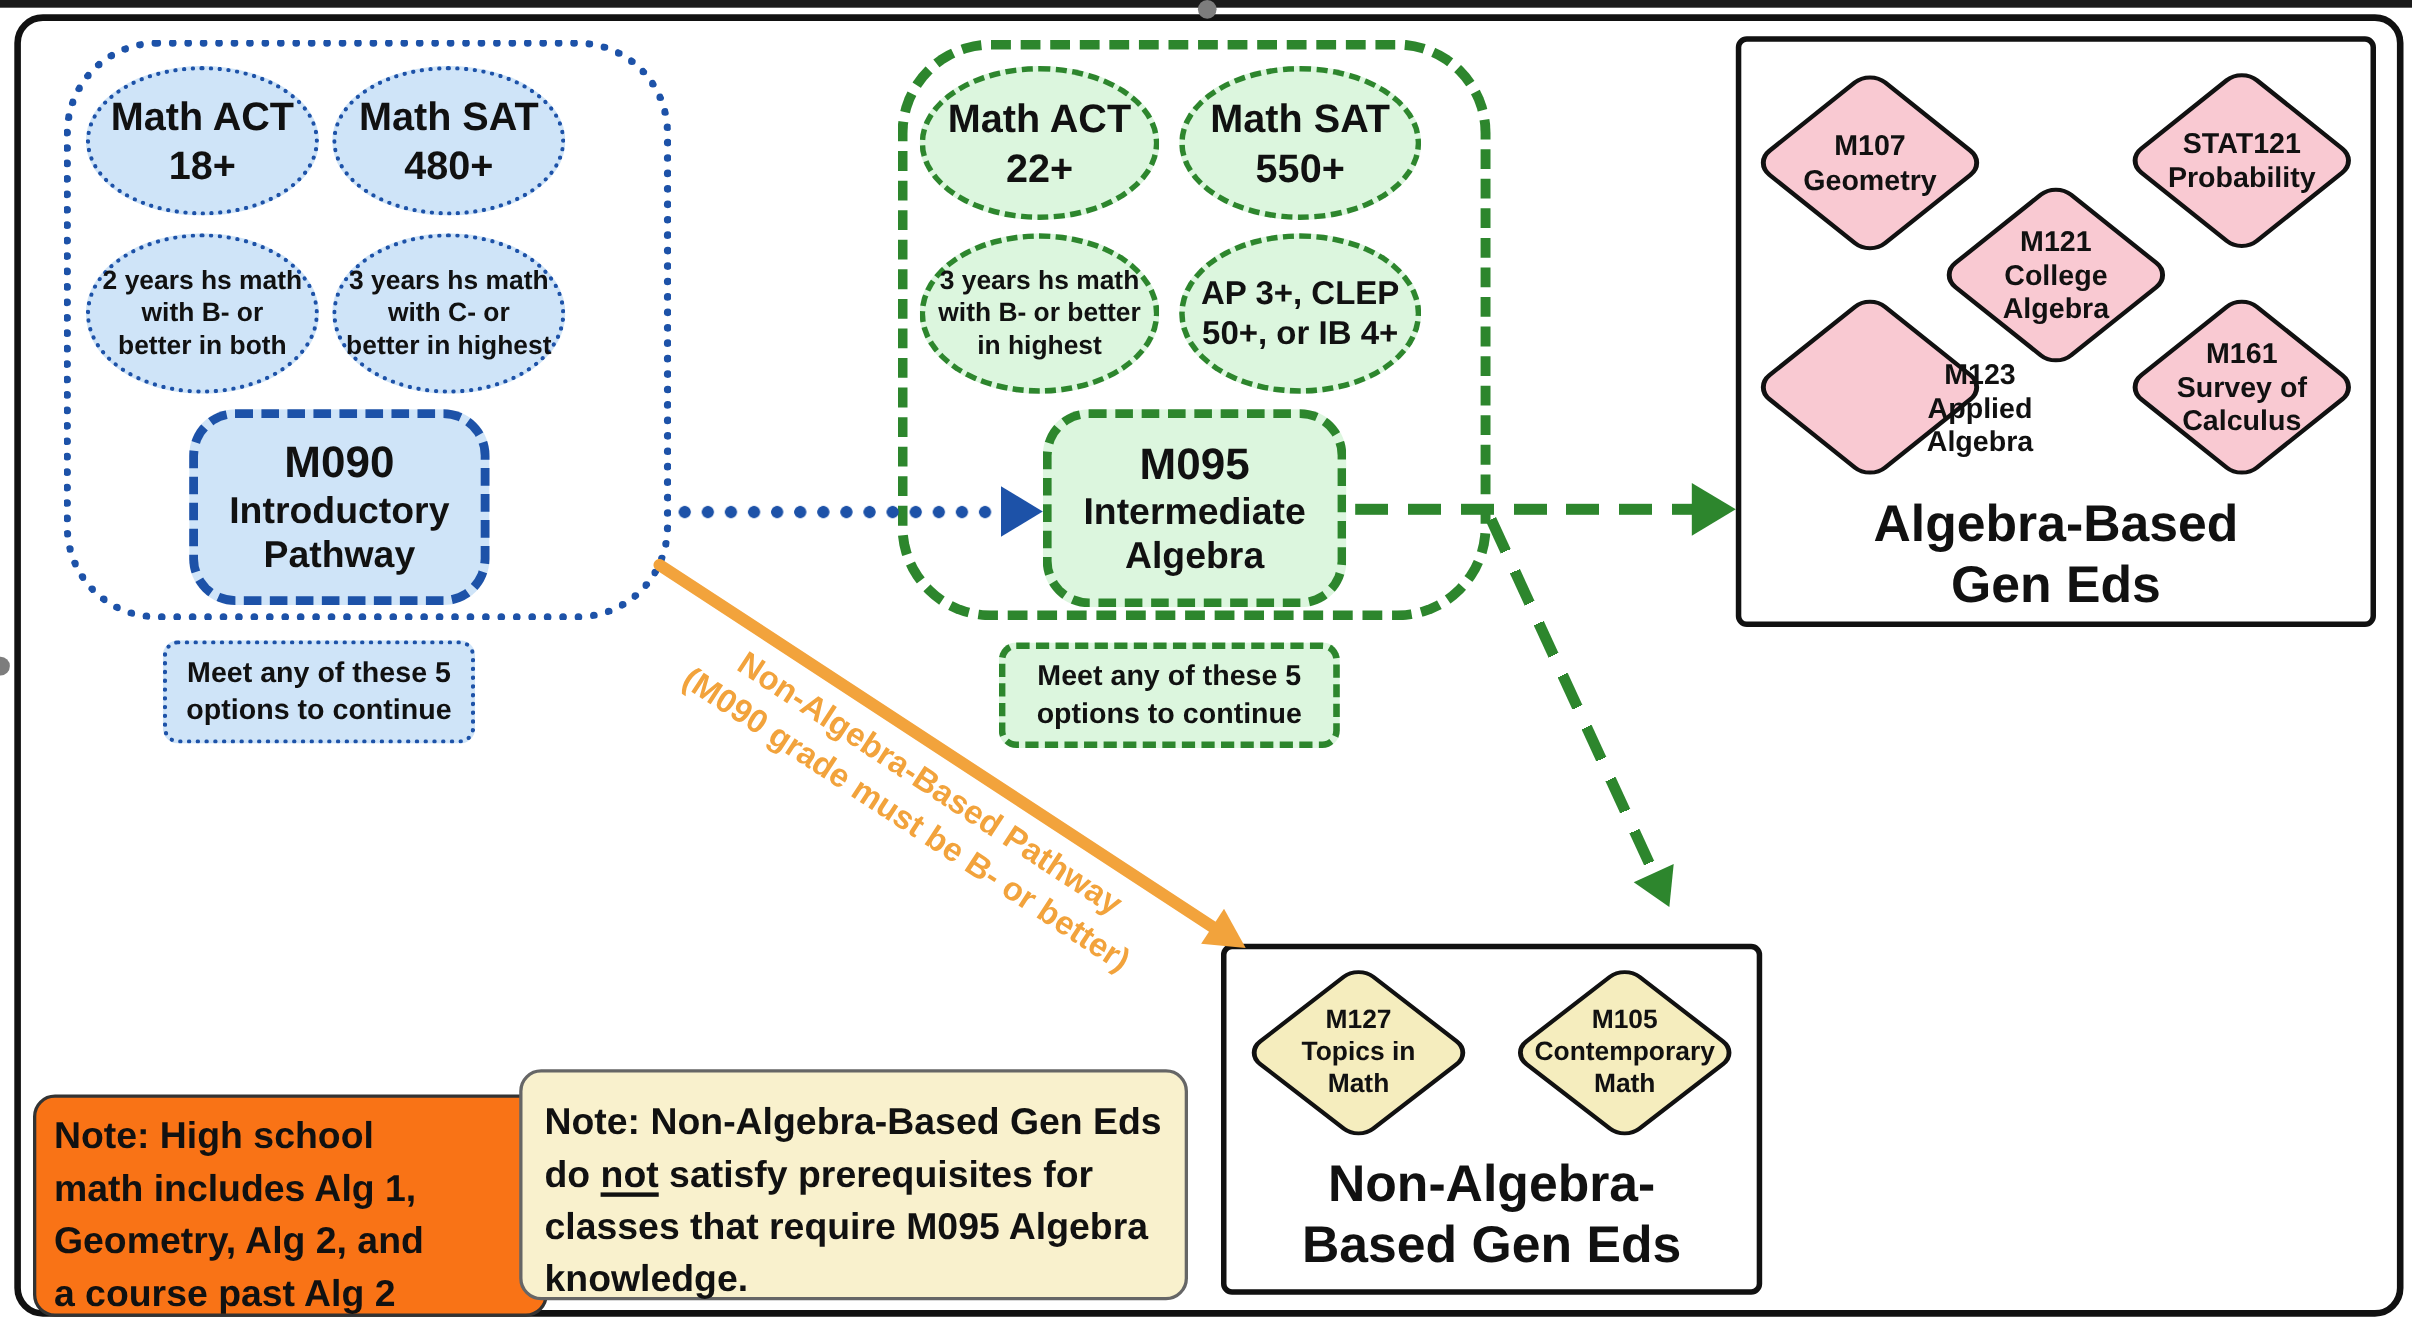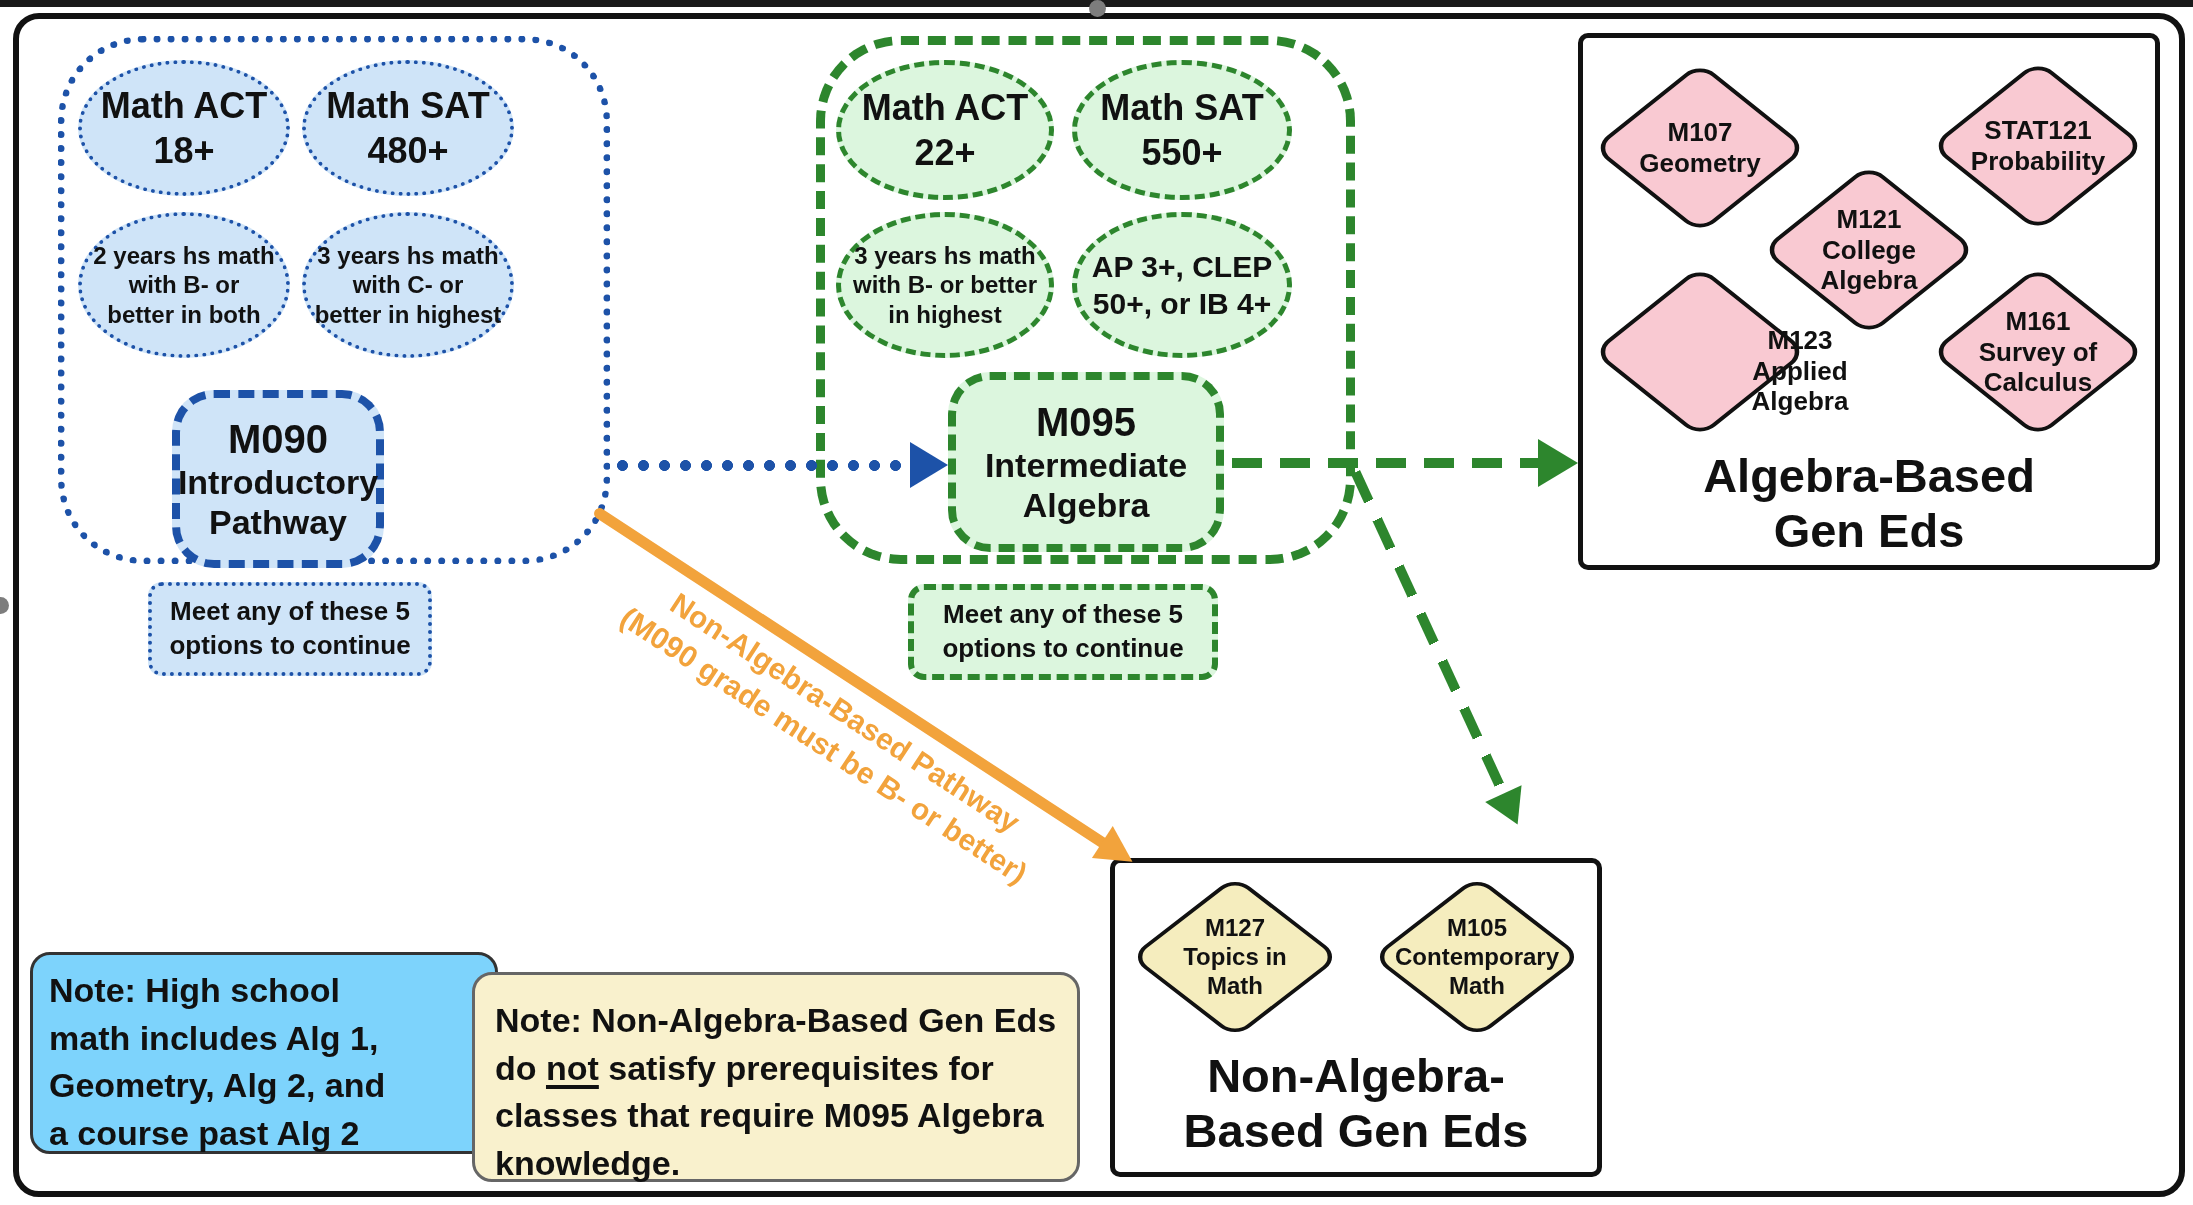--- a/index.html
+++ b/index.html
@@ -68,21 +68,21 @@
   .orange-arrow { position:absolute; left:598px; top:506px; width:660px; height:12px;
     transform:rotate(33.2deg); transform-origin:0 0; }
   .oa-line { position:absolute; left:0; top:0; width:612px; height:11px; background:var(--orange); border-radius:6px; }
   .oa-head { position:absolute; left:606px; top:-14px; width:0; height:0;
     border-top:19px solid transparent; border-bottom:19px solid transparent; border-left:36px solid var(--orange); }
   .oa-text { position:absolute; left:0px; top:18px; width:640px; text-align:center;
     color:var(--orange); font-size:30px; line-height:1.3; }
 
   
   .note { position:absolute; font-size:34px; line-height:1.4; }
-  .note-white { left:30px; top:952px; width:468px; height:202px; background:#7dd3fc; border:3px solid #333; border-radius:20px; padding:12px 16px; }
+  .note-white { left:30px; top:995px; width:468px; height:202px; background:#f97316; border:3px solid #333; border-radius:20px; padding:12px 16px; }
   .note-yellow { left:472px; top:972px; width:608px; height:210px; background:var(--note-yellow); border:3px solid #666; border-radius:20px; padding:22px 20px; }
   .note-yellow u { text-decoration-thickness:4px; text-underline-offset:5px; }
   .footer-updated { position:absolute; left:1800px; top:1098px; width:372px; text-align:right; font-size:36px; line-height:1.3; }
 </style>
 </head>
 <body>
 
 <div class="canvas">
 
   <div class="top-strip"></div>
@@ -96,21 +96,21 @@
 18+</div>
   <div class="ellipse blue opt-title pre" style="left:302px; top:60px; width:212px; height:136px;">Math SAT
 480+</div>
   <div class="ellipse blue opt-small pre" style="left:78px; top:212px; width:212px; height:146px;">2 years hs math
 with B- or
 better in both</div>
   <div class="ellipse blue opt-small pre" style="left:302px; top:212px; width:212px; height:146px;">3 years hs math
 with C- or
 better in highest</div>
 
-  <div class="course-box blue" style="left:172px; top:390px; width:212px; height:178px;justify-content:center;">
+  <div class="course-box blue" style="left:172px; top:372px; width:273px; height:178px;justify-content:center;">
     <div class="course-code">M090</div>
     <div class="course-name pre">Introductory
 Pathway</div>
   </div>
 
   <div class="meet-note blue pre">Meet any of these 5
 options to continue</div>
 
   <div class="big-container green-container"></div>
 

